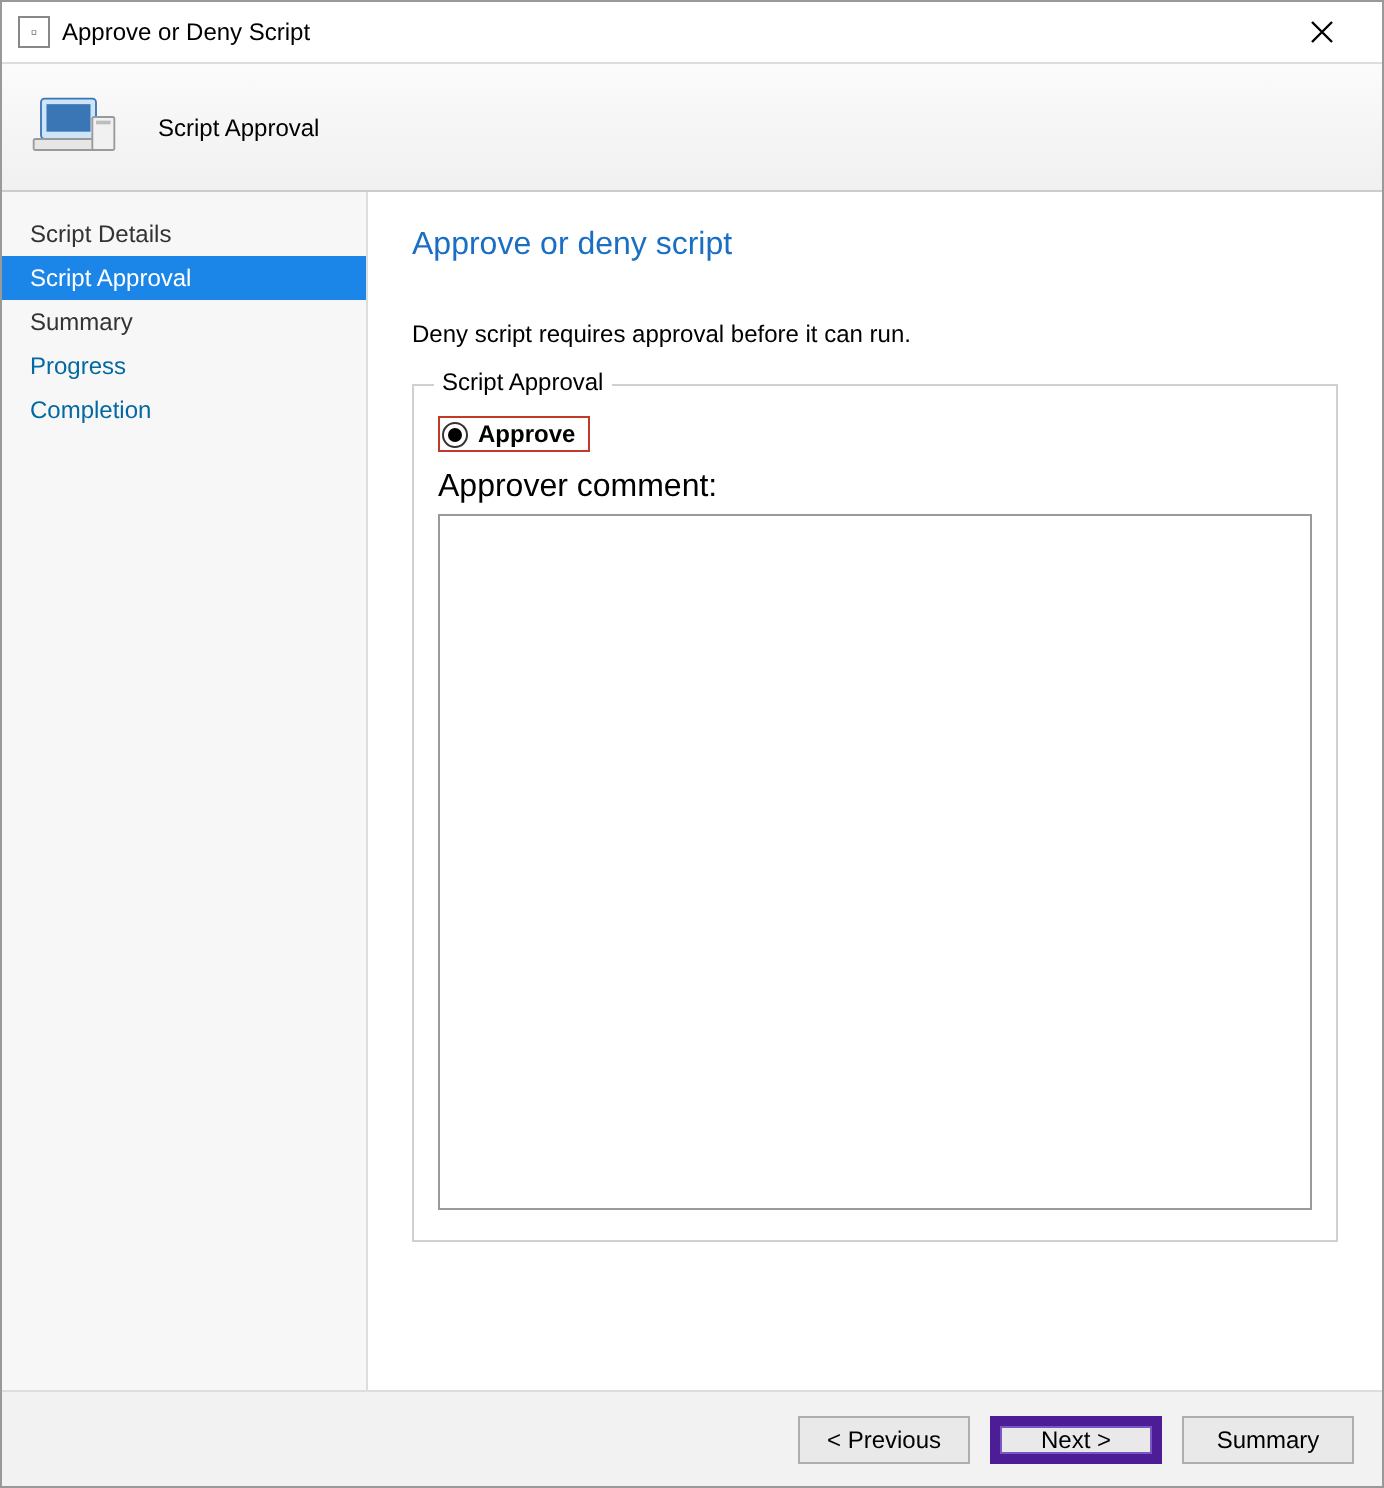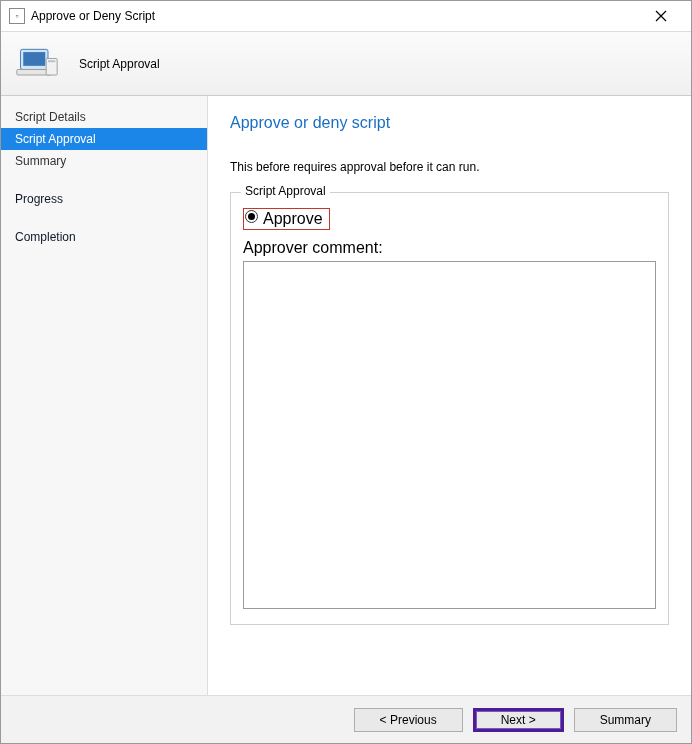--- a/index.html
+++ b/index.html
@@ -49,36 +49,36 @@
   .headerband .htitle {
     margin-left: 20px;
     font-size: 12px;
   }
   
   .main {
     display: flex;
     height: calc(100% - 30px - 65px - 48px);
   }
   .sidebar {
-    width: 207px;
+    width: 183px;
     background: #f7f7f7;
     border-right: 1px solid #ddd;
     padding-top: 10px;
   }
   .sidebar .navitem {
     padding: 4px 14px;
     font-size: 12px;
     cursor: pointer;
     color: #333;
   }
   .sidebar .navitem.active {
     background: #1c86e8;
     color: #fff;
   }
-  .sidebar .navitem.muted { color: #0f172a; margin-top: 16px; }
+  .sidebar .navitem.muted { color: #0369a1; }
   .content {
     flex: 1;
     background: #fff;
     padding: 18px 22px 10px 22px;
     position: relative;
   }
   .page-title {
     color: #1a6fc4;
     font-size: 16px;
   }
@@ -95,24 +95,25 @@
   }
   .groupbox .legend {
     position: absolute;
     top: -9px; left: 10px;
     background: #fff;
     padding: 0 4px;
     font-size: 12px;
   }
   .radio-row {
     display: flex;
-    align-items: flex-start;
+    align-items: center;
     margin: 3px 0;
-    font-size: 16px;
+    font-size: 12px;
     cursor: pointer;
+    font-weight: bold;
   }
   .radio-row .dot {
     width: 13px; height: 13px;
     border: 1px solid #333;
     border-radius: 50%;
     margin-right: 5px;
     display: flex; align-items: center; justify-content: center;
   }
   .radio-row.checked .dot::after {
     content: "";
@@ -154,25 +155,25 @@
     padding-right: 14px;
     gap: 10px;
   }
   .btn {
     min-width: 86px;
     height: 24px;
     background: #e9e9e9;
     border: 1px solid #aeaeae;
     font-size: 12px;
     cursor: pointer;
-    padding: 0 25px;
+    padding: 0 2px;
     display: flex; align-items: center; justify-content: center;
   }
   .btn.primary {
-    border: 3px solid #4c1d95;
+    border: 5px solid #4c1d95;
     box-shadow: inset 0 0 0 1px #7a55c6;
   }
 </style>
 </head>
 <body>
 
 <div class="titlebar">
   <div class="icon-box">▫</div>
   <div class="title">Approve or Deny Script</div>
   <div class="close">
@@ -197,21 +198,21 @@
   <div class="sidebar">
     <div class="navitem">Script Details</div>
     <div class="navitem active">Script Approval</div>
     <div class="navitem">Summary</div>
     <div class="navitem muted">Progress</div>
     <div class="navitem muted">Completion</div>
   </div>
 
   <div class="content">
     <div class="page-title">Approve or deny script</div>
-    <div class="subtext">This before requires approval before it can run.</div>
+    <div class="subtext">Deny script requires approval before it can run.</div>
 
     <div class="groupbox">
       <div class="legend">Script Approval</div>
 
       <div>
         <div class="radio-row checked highlight">
           <span class="dot"></span>
           <span>Approve</span>
         </div>
       </div>

